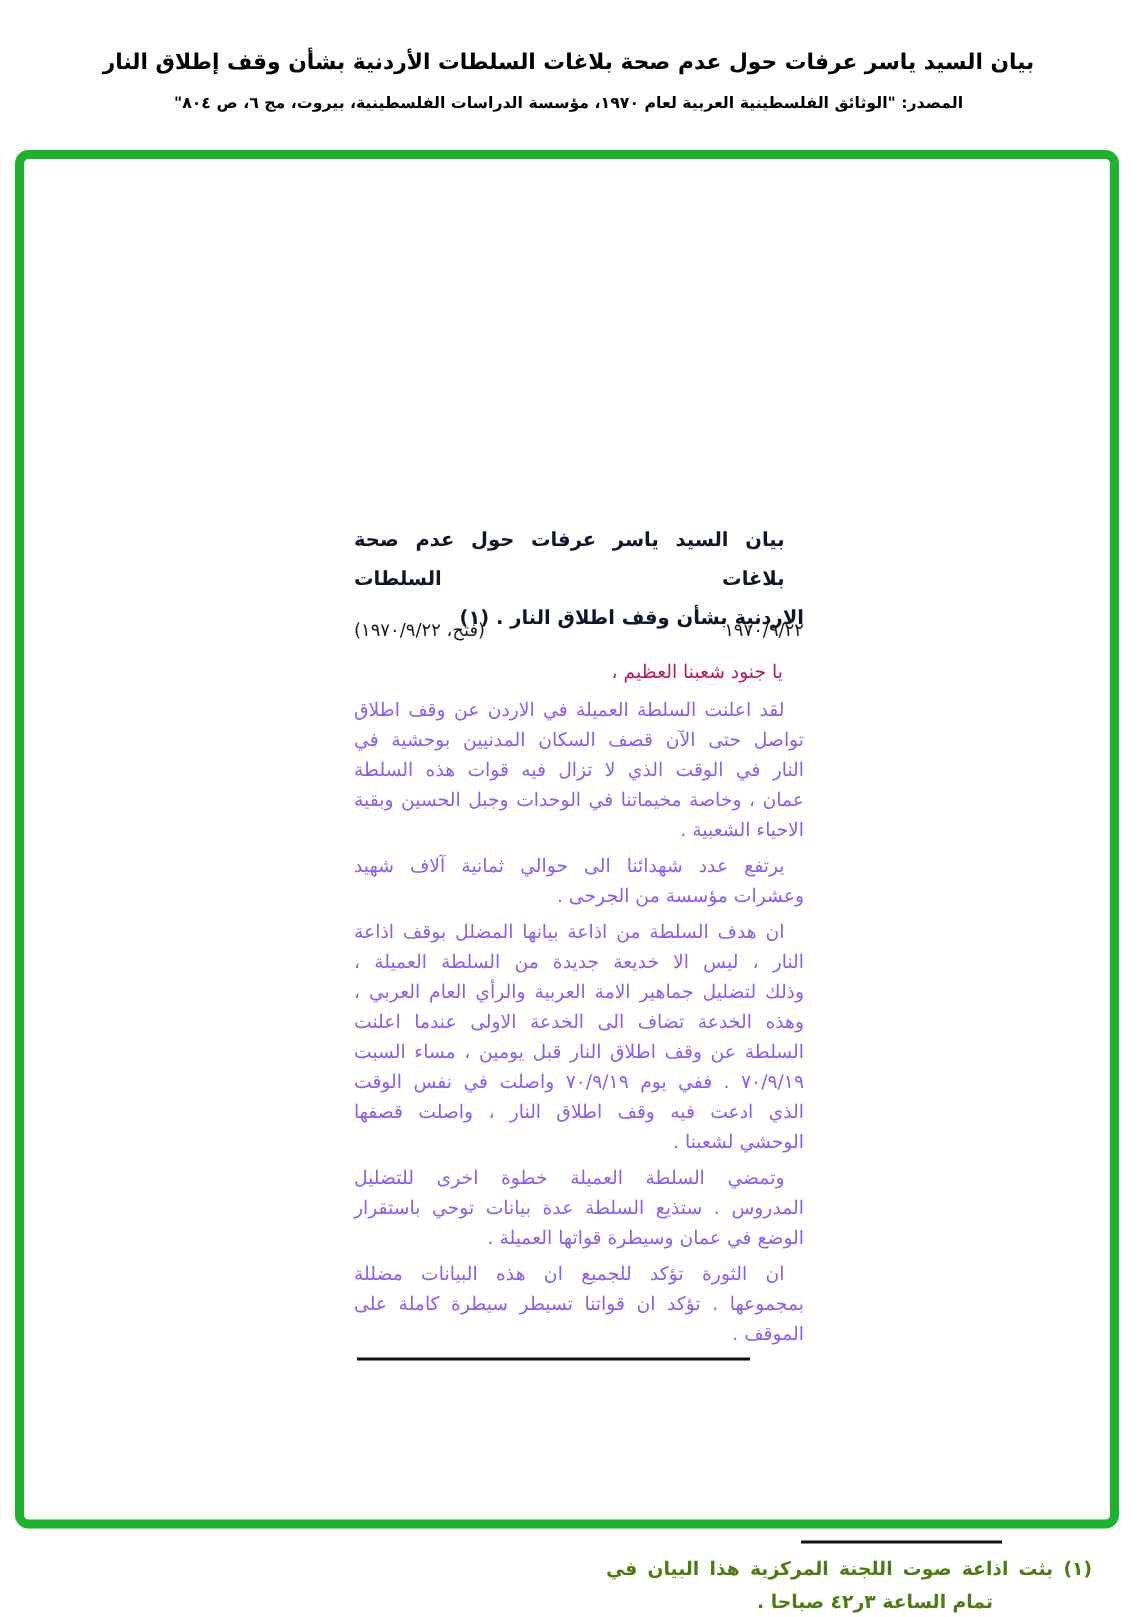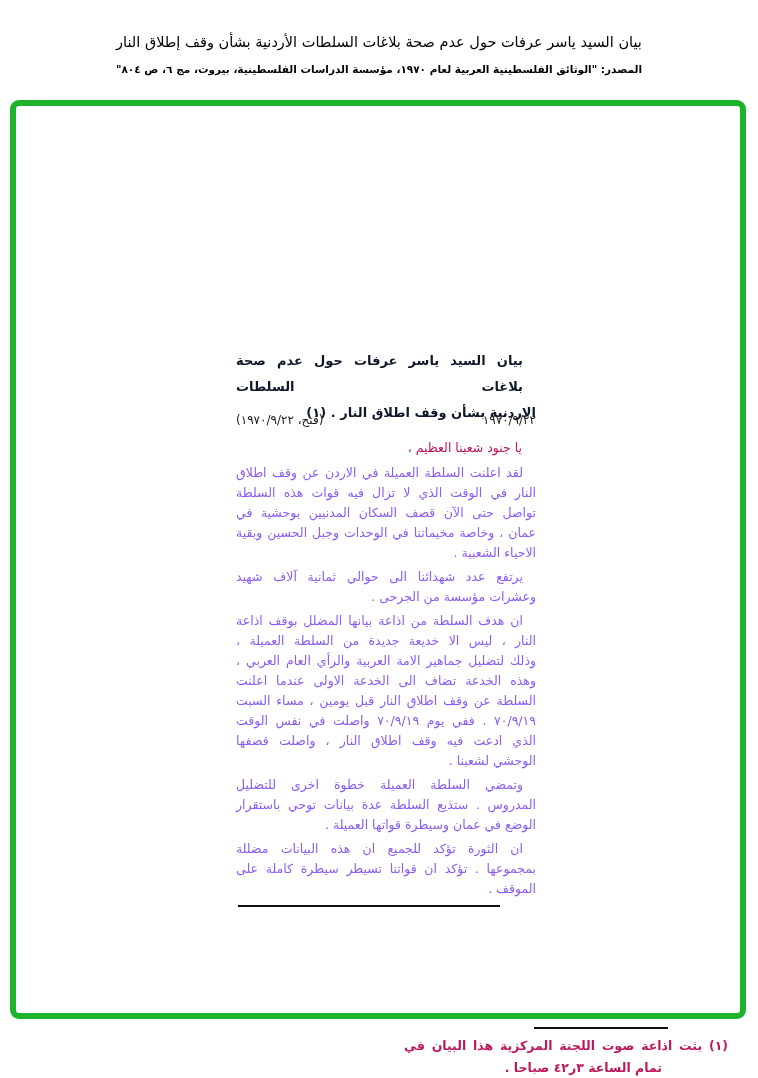--- a/index.html
+++ b/index.html
@@ -4,21 +4,21 @@
 <style>
   html,body{margin:0;padding:0;background:#ffffff;}
   body{
     width:758px;height:1078px;position:relative;overflow:hidden;
     font-family:"DejaVu Sans",sans-serif;color:#111;
     -webkit-font-smoothing:antialiased;
   }
   
   .hdr-title{
     position:absolute;top:32px;left:0;width:758px;
-    text-align:center;font-weight:400;font-size:14.5px;line-height:20px;
+    text-align:center;font-weight:700;font-size:14.5px;line-height:20px;
     direction:rtl;color:#000;
   }
   .hdr-source{
     position:absolute;top:61px;left:0;width:758px;
     text-align:center;font-weight:700;font-size:10.5px;line-height:16px;
     direction:rtl;color:#000;
   }
   
   .frame{
     position:absolute;left:10px;top:100px;width:724px;height:907px;
@@ -47,21 +47,21 @@
   .line{text-align:justify;text-align-last:justify;}
   .line.first{padding-right:13px;}
   .line.last{text-align-last:right;}
   .body-sep{
     position:absolute;left:222px;top:799px;width:262px;height:2px;
     background:#111;border:none;margin:0;
   }
   
   .footnote{
     position:absolute;left:388px;top:921px;width:324px;
-    direction:rtl;font-size:12.5px;font-weight:700;line-height:22px;color:#be185d;
+    direction:rtl;font-size:12.5px;font-weight:700;line-height:22px;color:#4d7c0f;
   }
   .footnote-sep{
     width:134px;height:2px;background:#111;margin:0 60px 6px 0;
   }
   .footnote .line.first{padding-right:0;}
   .footnote .line.last{padding-right:66px;}
 </style>
 </head>
 <body>
 
@@ -78,22 +78,22 @@
   <div class="dateline">
     <span>١٩٧٠/٩/٢٢</span>
     <span>(فتح، ١٩٧٠/٩/٢٢)</span>
   </div>
 
   <div class="salutation">يا جنود شعبنا العظيم ،</div>
 
   <div class="body-col">
       <div class="para">
         <div class="line first">لقد اعلنت السلطة العميلة في الاردن عن وقف اطلاق</div>
+        <div class="line">تواصل حتى الآن قصف السكان المدنيين بوحشية في</div>
         <div class="line">النار في الوقت الذي لا تزال فيه قوات هذه السلطة</div>
-        <div class="line">تواصل حتى الآن قصف السكان المدنيين بوحشية في</div>
         <div class="line">عمان ، وخاصة مخيماتنا في الوحدات وجبل الحسين وبقية</div>
         <div class="line last">الاحياء الشعبية .</div>
       </div>
       <div class="para">
         <div class="line first">يرتفع عدد شهدائنا الى حوالي ثمانية آلاف شهيد</div>
         <div class="line last">وعشرات مؤسسة من الجرحى .</div>
       </div>
       <div class="para">
         <div class="line first">ان هدف السلطة من اذاعة بيانها المضلل بوقف اذاعة</div>
         <div class="line">النار ، ليس الا خديعة جديدة من السلطة العميلة ،</div>

